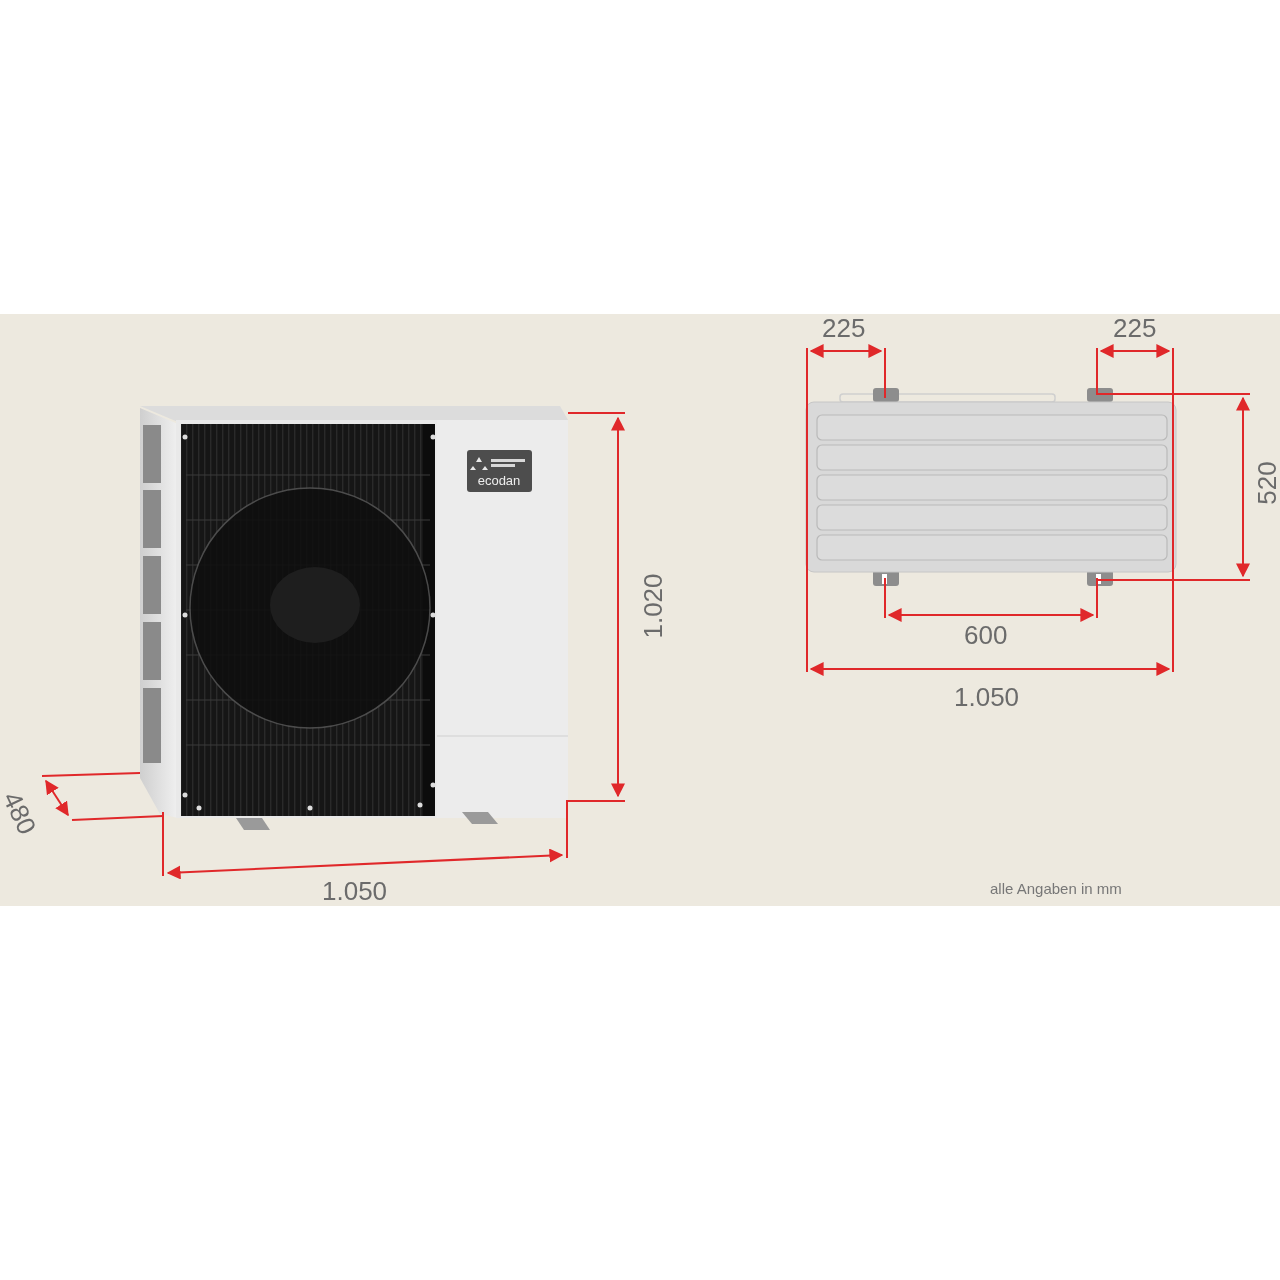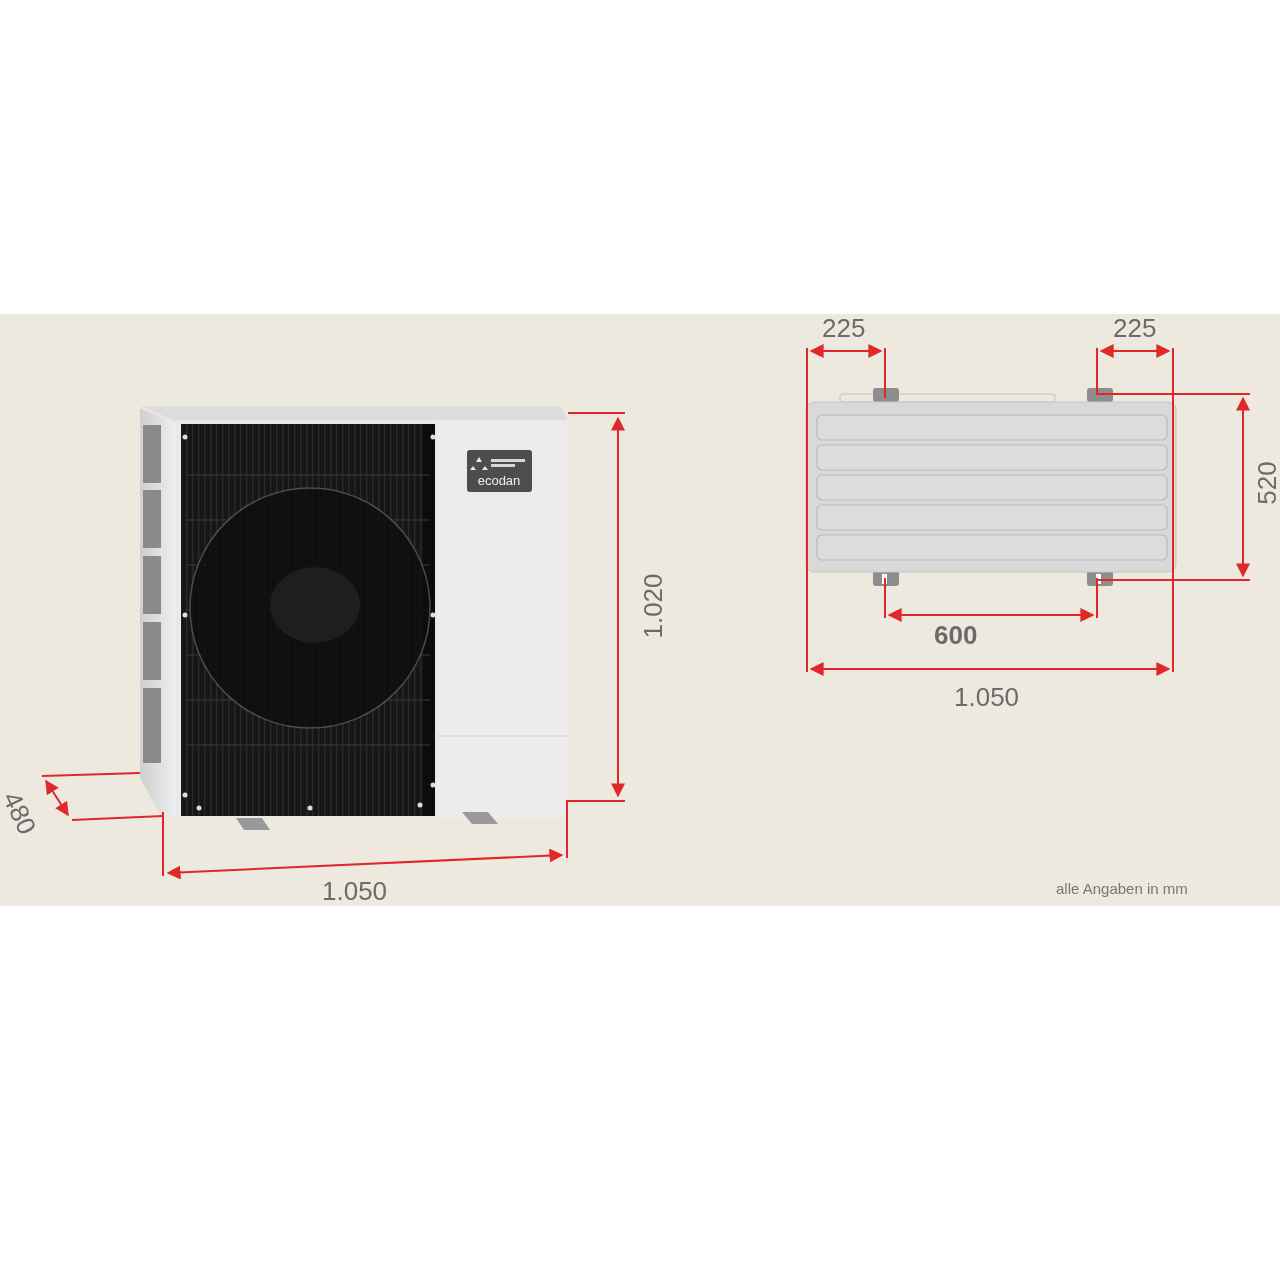--- a/index.html
+++ b/index.html
@@ -148,16 +148,16 @@
   </g>
 </svg>
 
 <div class="dim" style="left:322px; top:878px;">1.050</div>
 <div class="dim" style="left:620px; top:593px; transform:rotate(-90deg); transform-origin:center;">1.020</div>
 <div class="dim" style="left:-2px; top:800px; transform:rotate(65deg); transform-origin:center;">480</div>
 
 <div class="dim" style="left:822px; top:315px;">225</div>
 <div class="dim" style="left:1113px; top:315px;">225</div>
 <div class="dim" style="left:1245px; top:470px; transform:rotate(-90deg); transform-origin:center;">520</div>
-<div class="dim" style="left:934px; top:622px;font-weight:bold;">600</div>
+<div class="dim" style="left:964px; top:622px;">600</div>
 <div class="dim" style="left:954px; top:684px;">1.050</div>
 
-<div class="note" style="left:1056px; top:880px;">alle Angaben in mm</div>
+<div class="note" style="left:990px; top:880px;">alle Angaben in mm</div>
 
 </body></html>

